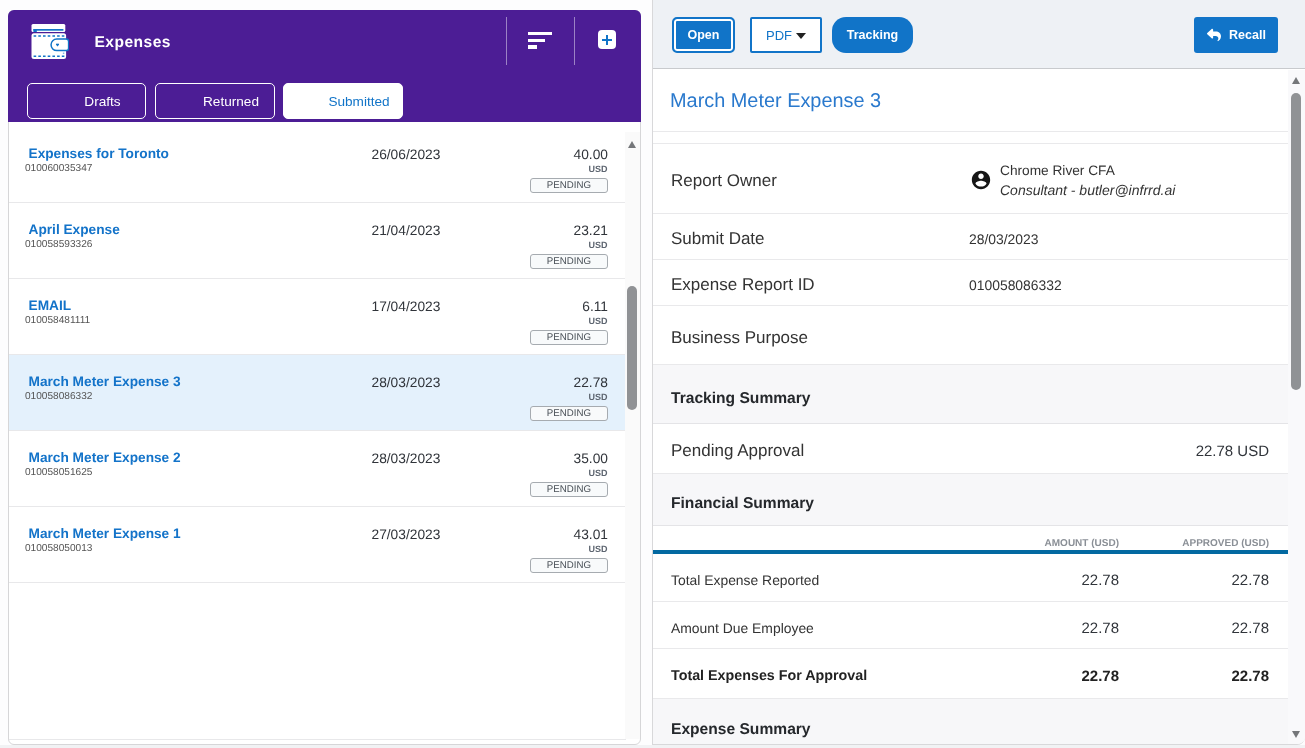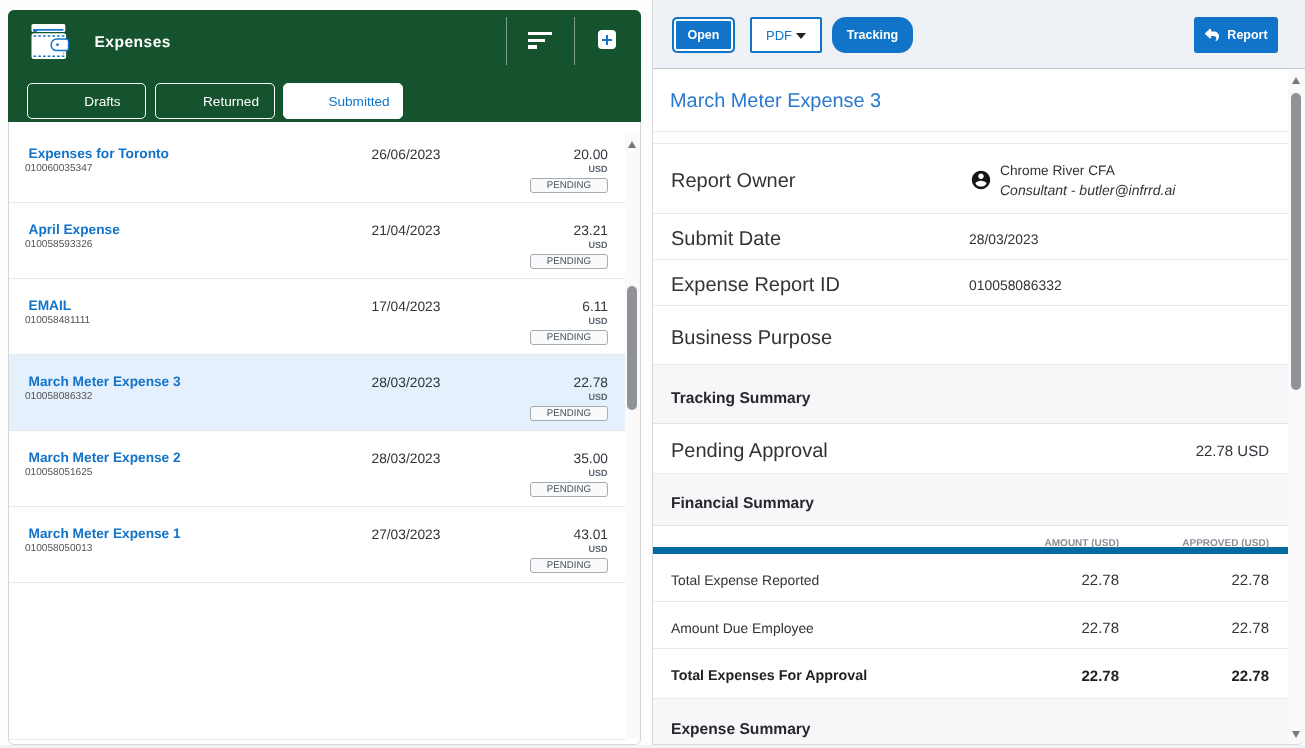--- a/index.html
+++ b/index.html
@@ -5,21 +5,21 @@
   * { margin:0; padding:0; box-sizing:border-box; }
   html,body { width:1305px; height:748px; }
   body { font-family:"Liberation Sans", sans-serif; background:#fdfdfe; overflow:hidden; text-rendering:geometricPrecision; }
   .page { position:relative; width:1305px; height:748px; background:#fdfdfe; }
   .bottom-strip { position:absolute; left:0; top:745px; width:1305px; height:3px; background:#f1f2f4; }
 
   
   .left-card { position:absolute; left:8px; top:10px; width:633px; height:735px;
     background:#fff; border:1px solid #d6d6d8; border-radius:6px; }
   .panel-header { position:absolute; left:-1px; top:-1px; width:633px; height:112px;
-    background:#14532d; border-radius:6px 6px 0 0; }
+    background:#4c1d95; border-radius:6px 6px 0 0; }
   .wallet-icon { position:absolute; left:23px; top:14px; width:38px; height:36px; }
   .panel-title { position:absolute; left:86.5px; top:24px; font-size:15.6px; font-weight:bold; color:#fff; line-height:18px; letter-spacing:.45px; }
   .hdr-divider { position:absolute; top:7px; width:1px; height:48px; background:rgba(255,255,255,.45); }
   .hdr-divider.d1 { left:498px; }
   .hdr-divider.d2 { left:566px; }
   .sort-btn { position:absolute; left:512px; top:14px; width:40px; height:36px; cursor:pointer; }
   .sort-icon { position:absolute; left:8px; top:8px; width:24px; height:17px; }
   .sort-icon i { position:absolute; left:0; height:3.4px; background:#fff; display:block; }
   .sort-icon i:nth-child(1){ top:0;     width:24px; }
   .sort-icon i:nth-child(2){ top:6.6px; width:17px; }
@@ -66,38 +66,38 @@
     border-radius:14px; color:#fff; font-size:12.5px; font-weight:bold; }
   .btn-recall { position:absolute; right:27px; top:17px; width:84px; height:36px; background:#1174c8; border:none;
     border-radius:3px; color:#fff; font-size:12.5px; font-weight:bold; }
   .btn-recall svg { margin-right:7px; }
 
   .detail { position:absolute; left:0; top:70px; width:635px; height:675px; background:#fff; }
   .d-title-row { height:62px; border-bottom:1px solid #e9e9eb; position:relative; }
   .d-title { position:absolute; left:17px; top:18.5px; font-size:19.9px; color:#2a79cd; line-height:24px; }
   .d-spacer { height:12px; border-bottom:1px solid #e9e9eb; }
   .d-row { position:relative; border-bottom:1px solid #e9e9eb; }
-  .d-row .d-label { position:absolute; left:18px; top:50%; transform:translateY(-50%); margin-top:2.5px; font-size:20px; color:#333; }
+  .d-row .d-label { position:absolute; left:18px; top:50%; transform:translateY(-50%); margin-top:2.5px; font-size:17px; color:#333; }
   .d-row.r-owner { height:70px; }
   .d-row.r-submit { height:46px; }
   .d-row.r-reportid { height:46px; }
   .d-row.r-purpose { height:59px; }
   .d-value { position:absolute; left:316px; top:50%; transform:translateY(-50%); margin-top:2.5px; font-size:13.9px; color:#333; }
   .owner-block { position:absolute; left:316px; top:0; height:100%; }
   .owner-icon { position:absolute; left:1px; top:25px; width:22px; height:22px; }
   .owner-name { position:absolute; left:31px; top:18.5px; font-size:13.7px; color:#333; line-height:16px; white-space:nowrap; }
   .owner-sub  { position:absolute; left:31px; top:37.5px; font-size:14px; font-style:italic; color:#333; line-height:16px; white-space:nowrap; }
   .d-band { position:relative; background:#f7f7f9; border-bottom:1px solid #e4e4e7; }
   .d-band .d-heading { position:absolute; left:18px; top:50%; transform:translateY(-50%); margin-top:4.5px; font-size:15.6px; font-weight:bold; color:#25282c; }
   .band-tracking { height:59px; }
   .band-financial { height:52px; }
   .band-expense { height:52px; border-bottom:none; }
   .d-row.r-pending { height:50px; }
   .pending-value { position:absolute; right:19px; top:50%; transform:translateY(-50%); margin-top:2.5px; font-size:15px; color:#30343a; }
-  .col-header-row { position:relative; height:28px; border-bottom:7px solid #0369a1; }
+  .col-header-row { position:relative; height:28px; border-bottom:4px solid #0369a1; }
   .col-header-row .col { position:absolute; top:12px; font-size:10px; font-weight:bold; color:#8a8f96; letter-spacing:0; }
   .col.c-amount   { right:169px; }
   .col.c-approved { right:19px; }
   .fin-row { position:relative; border-bottom:1px solid #e9e9eb; }
   .fin-row .d-label { position:absolute; left:18px; top:50%; transform:translateY(-50%); margin-top:2.5px; font-size:13.9px; color:#333; }
   .fin-row .val { position:absolute; top:50%; transform:translateY(-50%); margin-top:2.5px; font-size:15px; color:#30343a; }
   .val.v-amount   { right:169px; }
   .val.v-approved { right:19px; }
   .fin-row.f1 { height:48px; }
   .fin-row.f2 { height:47px; }
@@ -148,21 +148,21 @@
         <button class="tab t-returned">Returned</button>
         <button class="tab t-submitted active">Submitted</button>
       </nav>
     </header>
 
     <div class="list-viewport">
       <div class="report-row" style="top:-5px">
         <span class="rr-title">Expenses for Toronto</span>
         <span class="rr-id">010060035347</span>
         <span class="rr-date">26/06/2023</span>
-        <span class="rr-amount">20.00</span>
+        <span class="rr-amount">40.00</span>
         <span class="rr-cur">USD</span>
         <span class="rr-badge">PENDING</span>
       </div>
       <div class="report-row" style="top:71px">
         <span class="rr-title">April Expense</span>
         <span class="rr-id">010058593326</span>
         <span class="rr-date">21/04/2023</span>
         <span class="rr-amount">23.21</span>
         <span class="rr-cur">USD</span>
         <span class="rr-badge">PENDING</span>
@@ -213,21 +213,21 @@
       <button class="btn btn-open">Open</button>
       <button class="btn btn-pdf">
         <span>PDF</span>
         <span class="caret"></span>
       </button>
       <button class="btn btn-tracking">Tracking</button>
       <button class="btn btn-recall">
         <svg width="16" height="14" viewBox="0 0 512 512">
           <path fill="#fff" d="M205 34.8c11.5 5.1 19 16.6 19 29.2v64H336c97.2 0 176 78.8 176 176c0 113.3-81.5 163.9-100.2 174.1c-2.5 1.4-5.3 1.9-8.1 1.9c-10.9 0-19.7-8.9-19.7-19.7c0-7.5 4.3-14.4 9.8-19.5c9.4-8.8 22.2-26.4 22.2-56.7c0-53-43-96-96-96H224v64c0 12.6-7.4 24.1-19 29.2s-25 3-34.4-5.4l-160-144C3.9 225.7 0 217.1 0 208s3.9-17.7 10.6-23.8l160-144c9.4-8.5 22.9-10.6 34.4-5.4z"></path>
         </svg>
-        <span>Report</span>
+        <span>Recall</span>
       </button>
     </div>
 
     <div class="detail">
       <div class="d-title-row">
         <span class="d-title">March Meter Expense 3</span>
       </div>
       <div class="d-spacer"></div>
 
       <div class="d-row r-owner">

